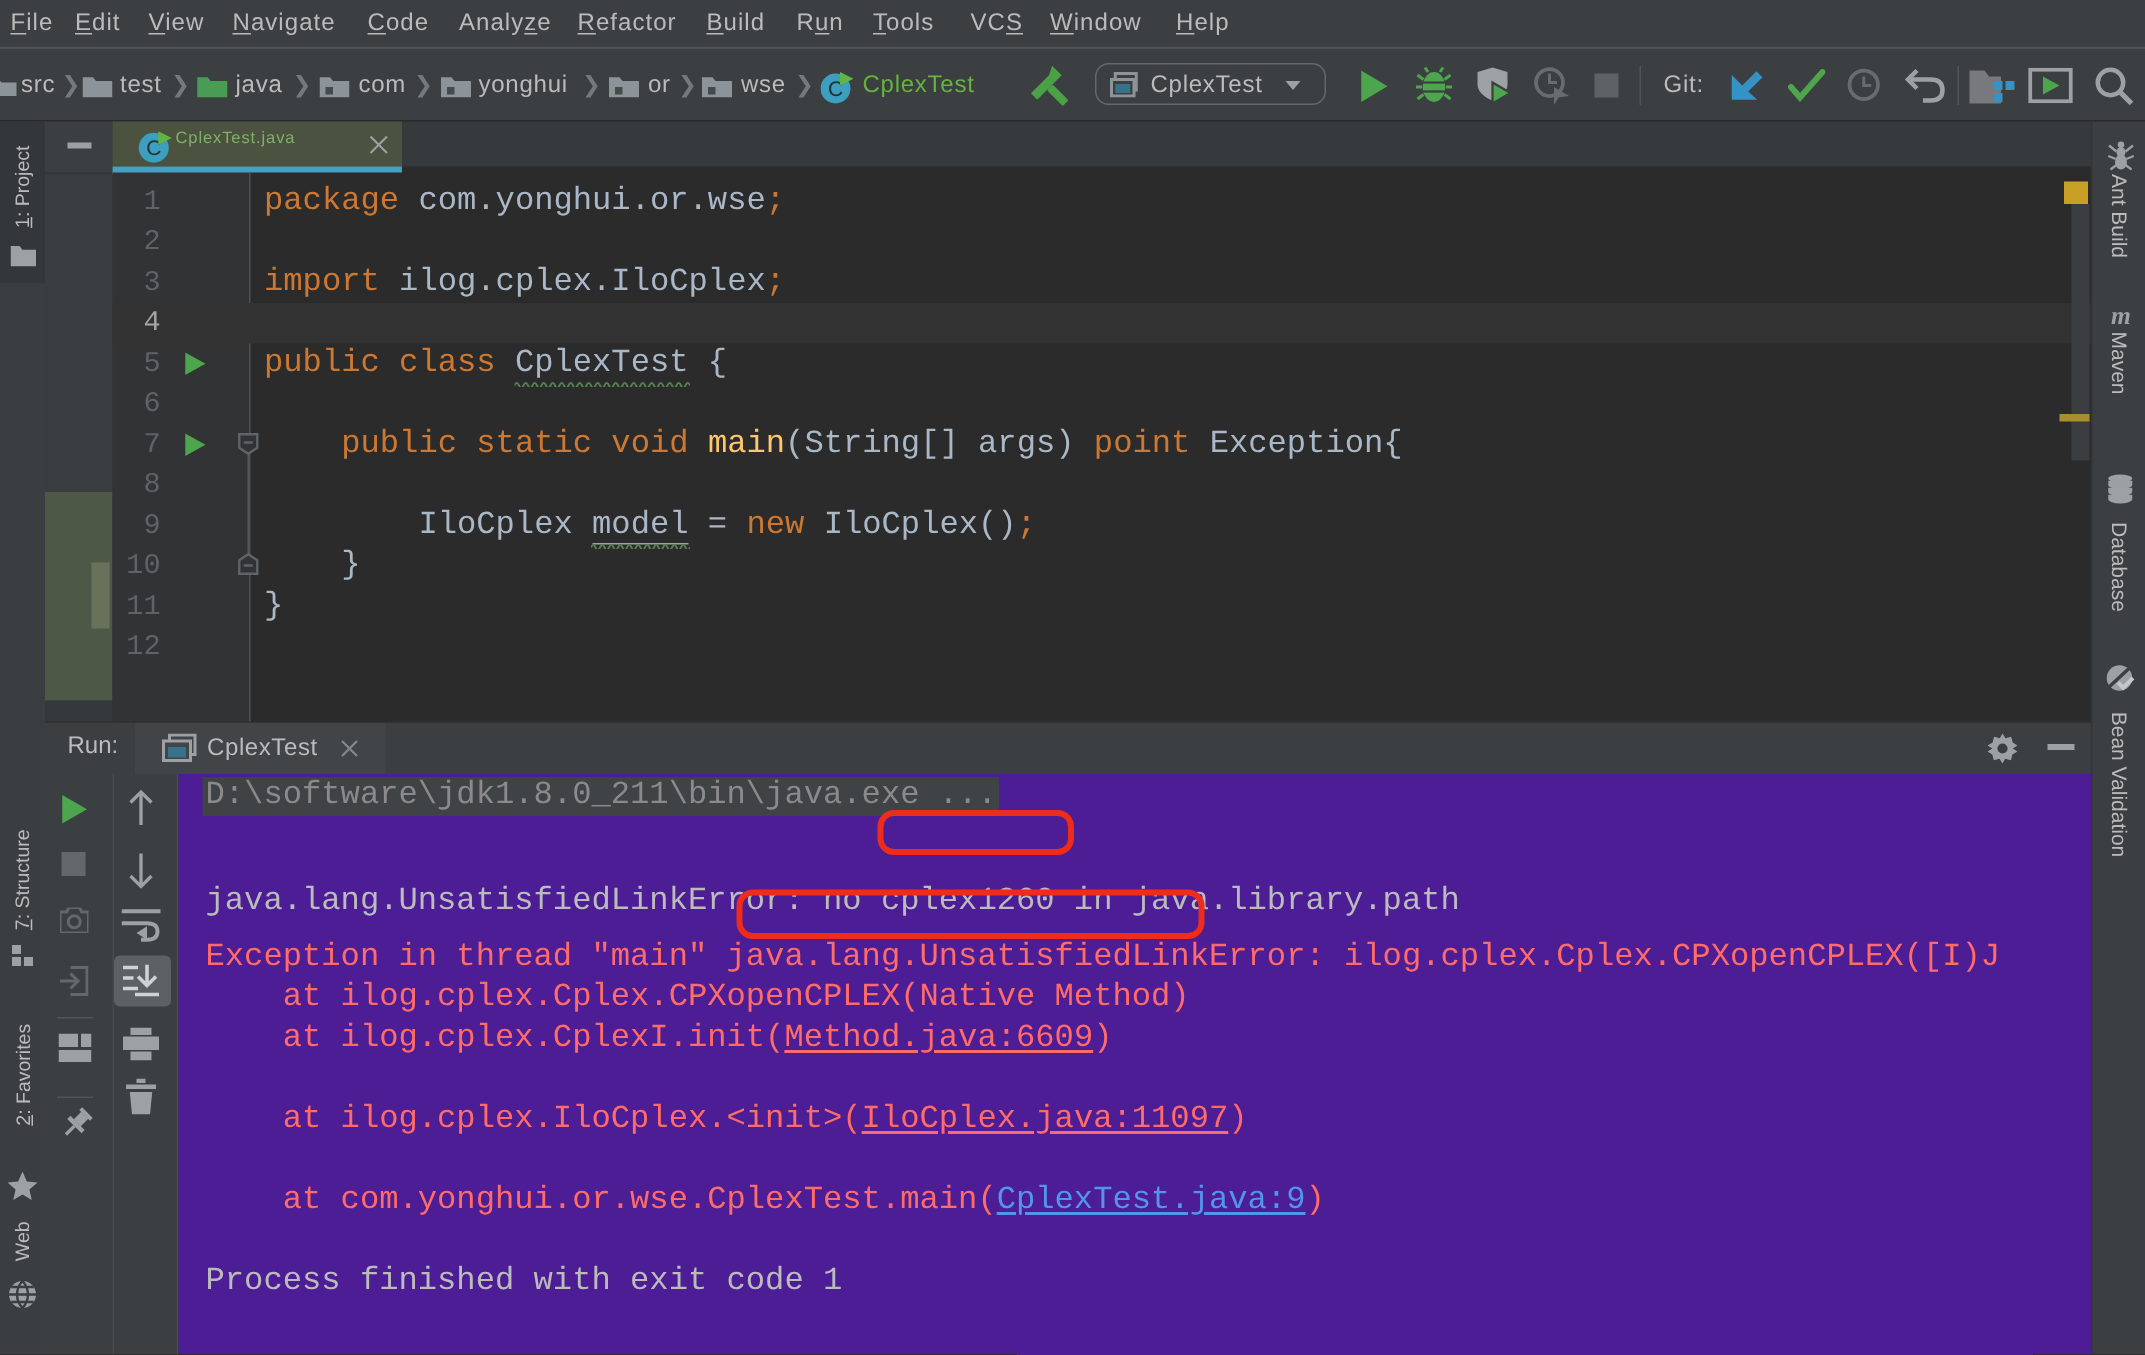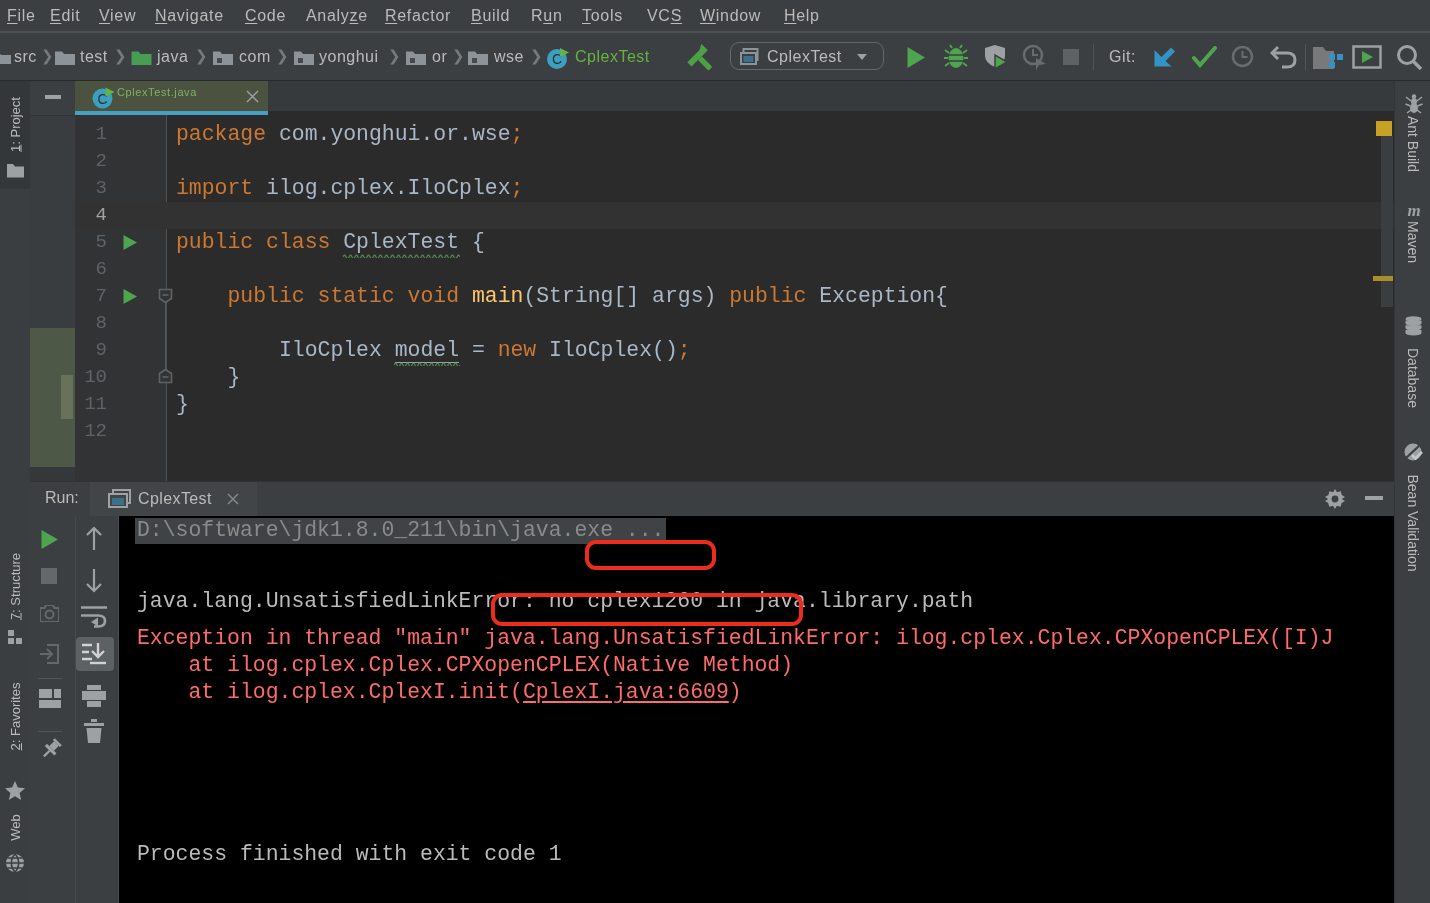--- a/index.html
+++ b/index.html
@@ -40,21 +40,21 @@
         font-size:21.45px;line-height:27px;color:#a9b7c6;white-space:pre;}
   .kw{color:#cc7832;}
   .mth{color:#ffc66d;}
   
   #runsplit{left:30px;top:481px;width:1364px;height:1px;background:#323232;}
   #runheader{left:30px;top:482px;width:1364px;height:34px;background:#3c3f41;}
   #runtab{left:90px;top:482px;width:167px;height:34px;background:#414547;}
   #runtoolbar{left:30px;top:516px;width:88px;height:387px;background:#3c3f41;}
   #runtbsep{left:75px;top:516px;width:1px;height:387px;background:#47494b;}
   #consoleborder{left:118px;top:516px;width:1px;height:387px;background:#4c4e50;}
-  #console{left:119px;top:516px;width:1275px;height:387px;background:#000000;}
+  #console{left:119px;top:516px;width:1275px;height:387px;background:#4c1d95;}
   .conline{position:absolute;left:18px;font-family:"Liberation Mono",monospace;
         font-size:21.45px;line-height:27px;color:#bbbbbb;white-space:pre;}
   .red{color:#ff6b68;}
   .redlink{color:#ff6b68;text-decoration:underline;text-underline-offset:3px;}
   .bluelink{color:#5394ec;text-decoration:underline;text-underline-offset:3px;}
   .annbox{position:absolute;border:4.5px solid #ee2c1c;border-radius:11px;box-sizing:border-box;}
 </style>
 </head>
 <body>
 <div id="app">
@@ -303,21 +303,21 @@
       <line x1="4.5" y1="7" x2="10.5" y2="7" stroke="#606366" stroke-width="1.6"></line>
     </svg>
     <svg class="abs" style="left:158px;top:368px;" width="15" height="16" viewBox="0 0 15 16">
       <path d="M1.5 14.5 h12 v-9 l-6 -4 l-6 4 z" fill="#313335" stroke="#606366" stroke-width="1.6"></path>
       <line x1="4.5" y1="9" x2="10.5" y2="9" stroke="#606366" stroke-width="1.6"></line>
     </svg>
 
     <div class="codeline" style="top:121px;"><span class="kw">package</span> com.yonghui.or.wse<span class="kw">;</span></div>
     <div class="codeline" style="top:175px;"><span class="kw">import</span> ilog.cplex.IloCplex<span class="kw">;</span></div>
     <div class="codeline" style="top:229px;"><span class="kw">public class</span> CplexTest {</div>
-    <div class="codeline" style="top:283px;">    <span class="kw">public static void</span> <span class="mth">main</span>(String[] args) <span class="kw">public</span> Exception{</div>
+    <div class="codeline" style="top:283px;">    <span class="kw">public static void</span> <span class="mth">main</span>(String[] args) <span class="kw">point</span> Exception{</div>
     <div class="codeline" style="top:337px;">        IloCplex <span style="border-bottom:1.5px solid #9aa5b0;">model</span> = <span class="kw">new</span> IloCplex()<span class="kw">;</span></div>
     <div class="codeline" style="top:364px;">    }</div>
     <div class="codeline" style="top:391px;">}</div>
     <svg class="abs" style="left:343px;top:253px;" width="117" height="5" viewBox="0 0 117 5">
       <path d="M0 4 q1.5 -3.5 3 0 t3 0 t3 0 t3 0 t3 0 t3 0 t3 0 t3 0 t3 0 t3 0 t3 0 t3 0 t3 0 t3 0 t3 0 t3 0 t3 0 t3 0 t3 0 t3 0 t3 0 t3 0 t3 0 t3 0 t3 0 t3 0 t3 0 t3 0 t3 0 t3 0 t3 0 t3 0 t3 0 t3 0 t3 0 t3 0 t3 0 t3 0 t3 0" fill="none" stroke="#54824f" stroke-width="1.3"></path>
       </svg>
     <svg class="abs" style="left:394px;top:361px;" width="66" height="5" viewBox="0 0 66 5">
       <path d="M0 4 q1.5 -3.5 3 0 t3 0 t3 0 t3 0 t3 0 t3 0 t3 0 t3 0 t3 0 t3 0 t3 0 t3 0 t3 0 t3 0 t3 0 t3 0 t3 0 t3 0 t3 0 t3 0 t3 0 t3 0" fill="none" stroke="#54824f" stroke-width="1.3"></path>
       </svg>
 
@@ -411,18 +411,20 @@
     </svg>
   </div>
   <div class="abs" id="runtbsep"></div>
   <div class="abs" id="consoleborder"></div>
   <div class="abs" id="console">
     <div class="abs" style="left:16px;top:2px;width:531px;height:26px;background:#3f4345;"></div>
     <div class="conline" style="top:1px;color:#8a8a8a;">D:\software\jdk1.8.0_211\bin\java.exe ...</div>
     <div class="conline" style="top:28px;margin-top:44px;">java.lang.UnsatisfiedLinkError: no cplex1260 in java.library.path</div>
     <div class="conline red" style="top:109px;">Exception in thread "main" java.lang.UnsatisfiedLinkError: ilog.cplex.Cplex.CPXopenCPLEX([I)J</div>
     <div class="conline red" style="top:136px;">    at ilog.cplex.Cplex.CPXopenCPLEX(Native Method)</div>
-    <div class="conline red" style="top:163px;">    at ilog.cplex.CplexI.init(<span class="redlink">CplexI.java:6609</span>)</div>
+    <div class="conline red" style="top:163px;">    at ilog.cplex.CplexI.init(<span class="redlink">Method.java:6609</span>)</div>
+    <div class="conline red" style="top:217px;">    at ilog.cplex.IloCplex.&lt;init&gt;(<span class="redlink">IloCplex.java:11097</span>)</div>
+    <div class="conline red" style="top:271px;">    at com.yonghui.or.wse.CplexTest.main(<span class="bluelink">CplexTest.java:9</span>)</div>
     <div class="conline" style="top:325px;">Process finished with exit code 1</div>
     <div class="annbox" style="left:466px;top:24px;width:131px;height:30px;"></div>
     <div class="annbox" style="left:372px;top:77px;width:312px;height:33px;"></div>
   </div>
 </div>
 
 </body></html>

